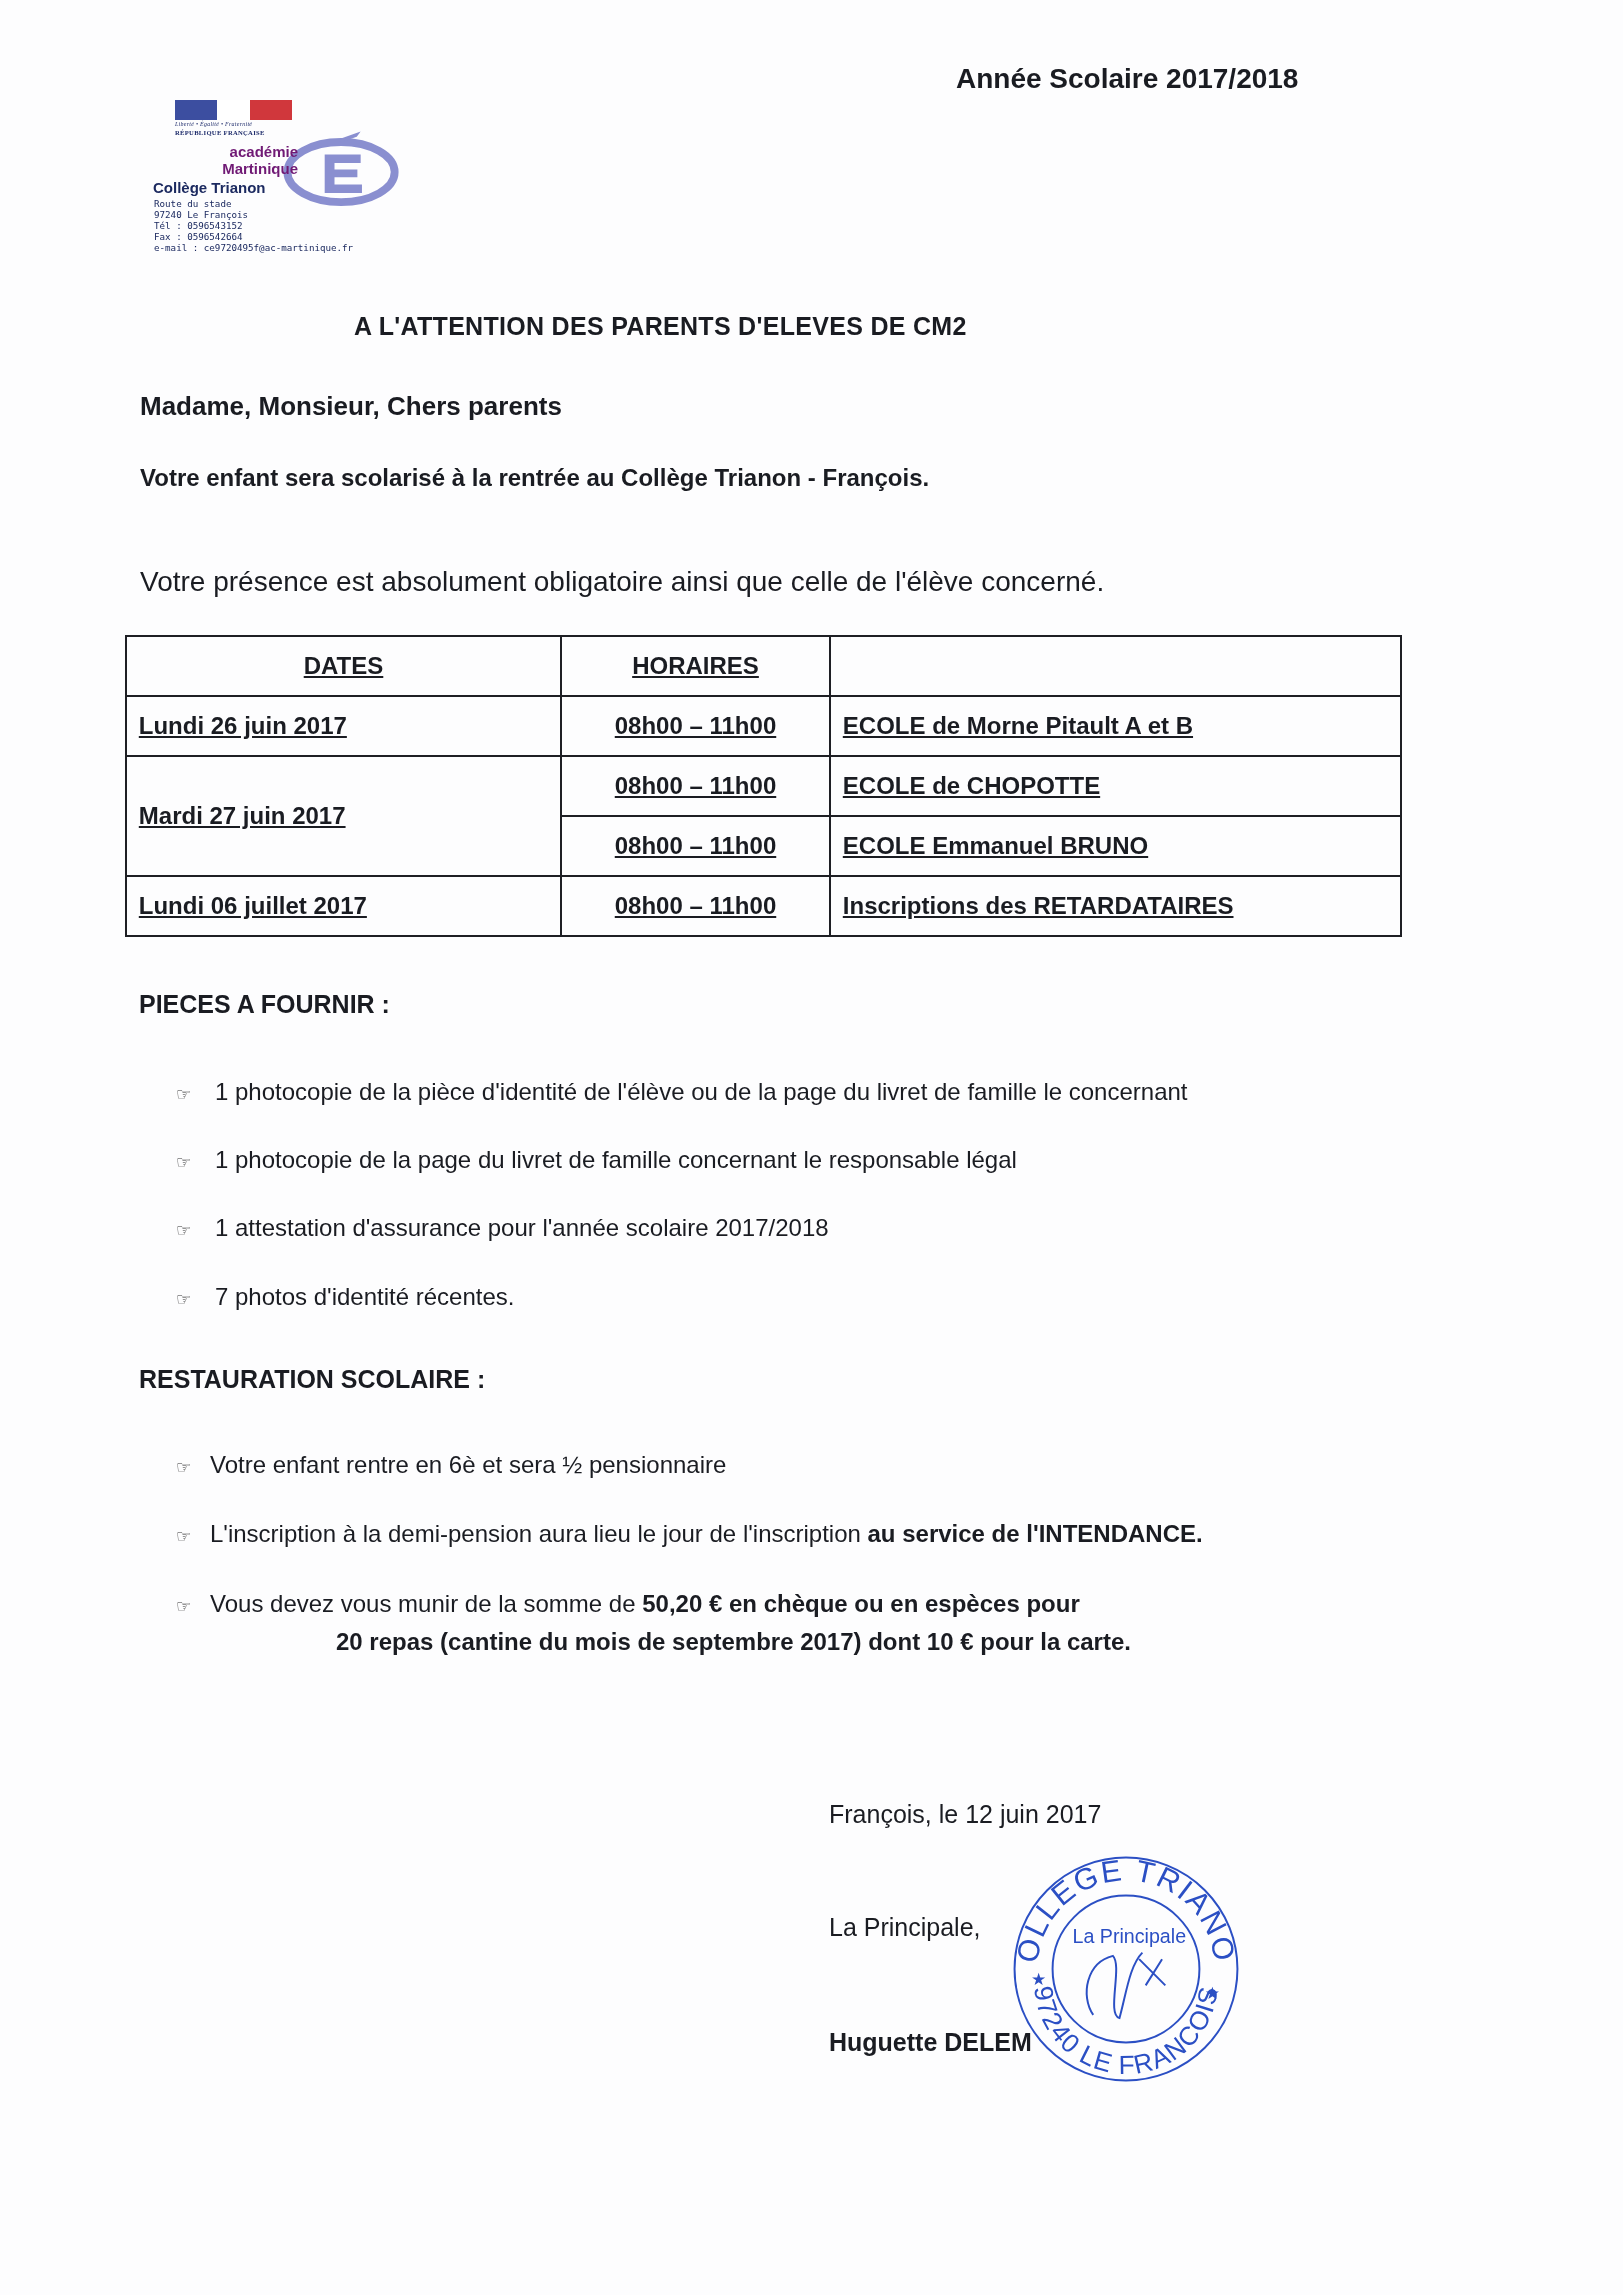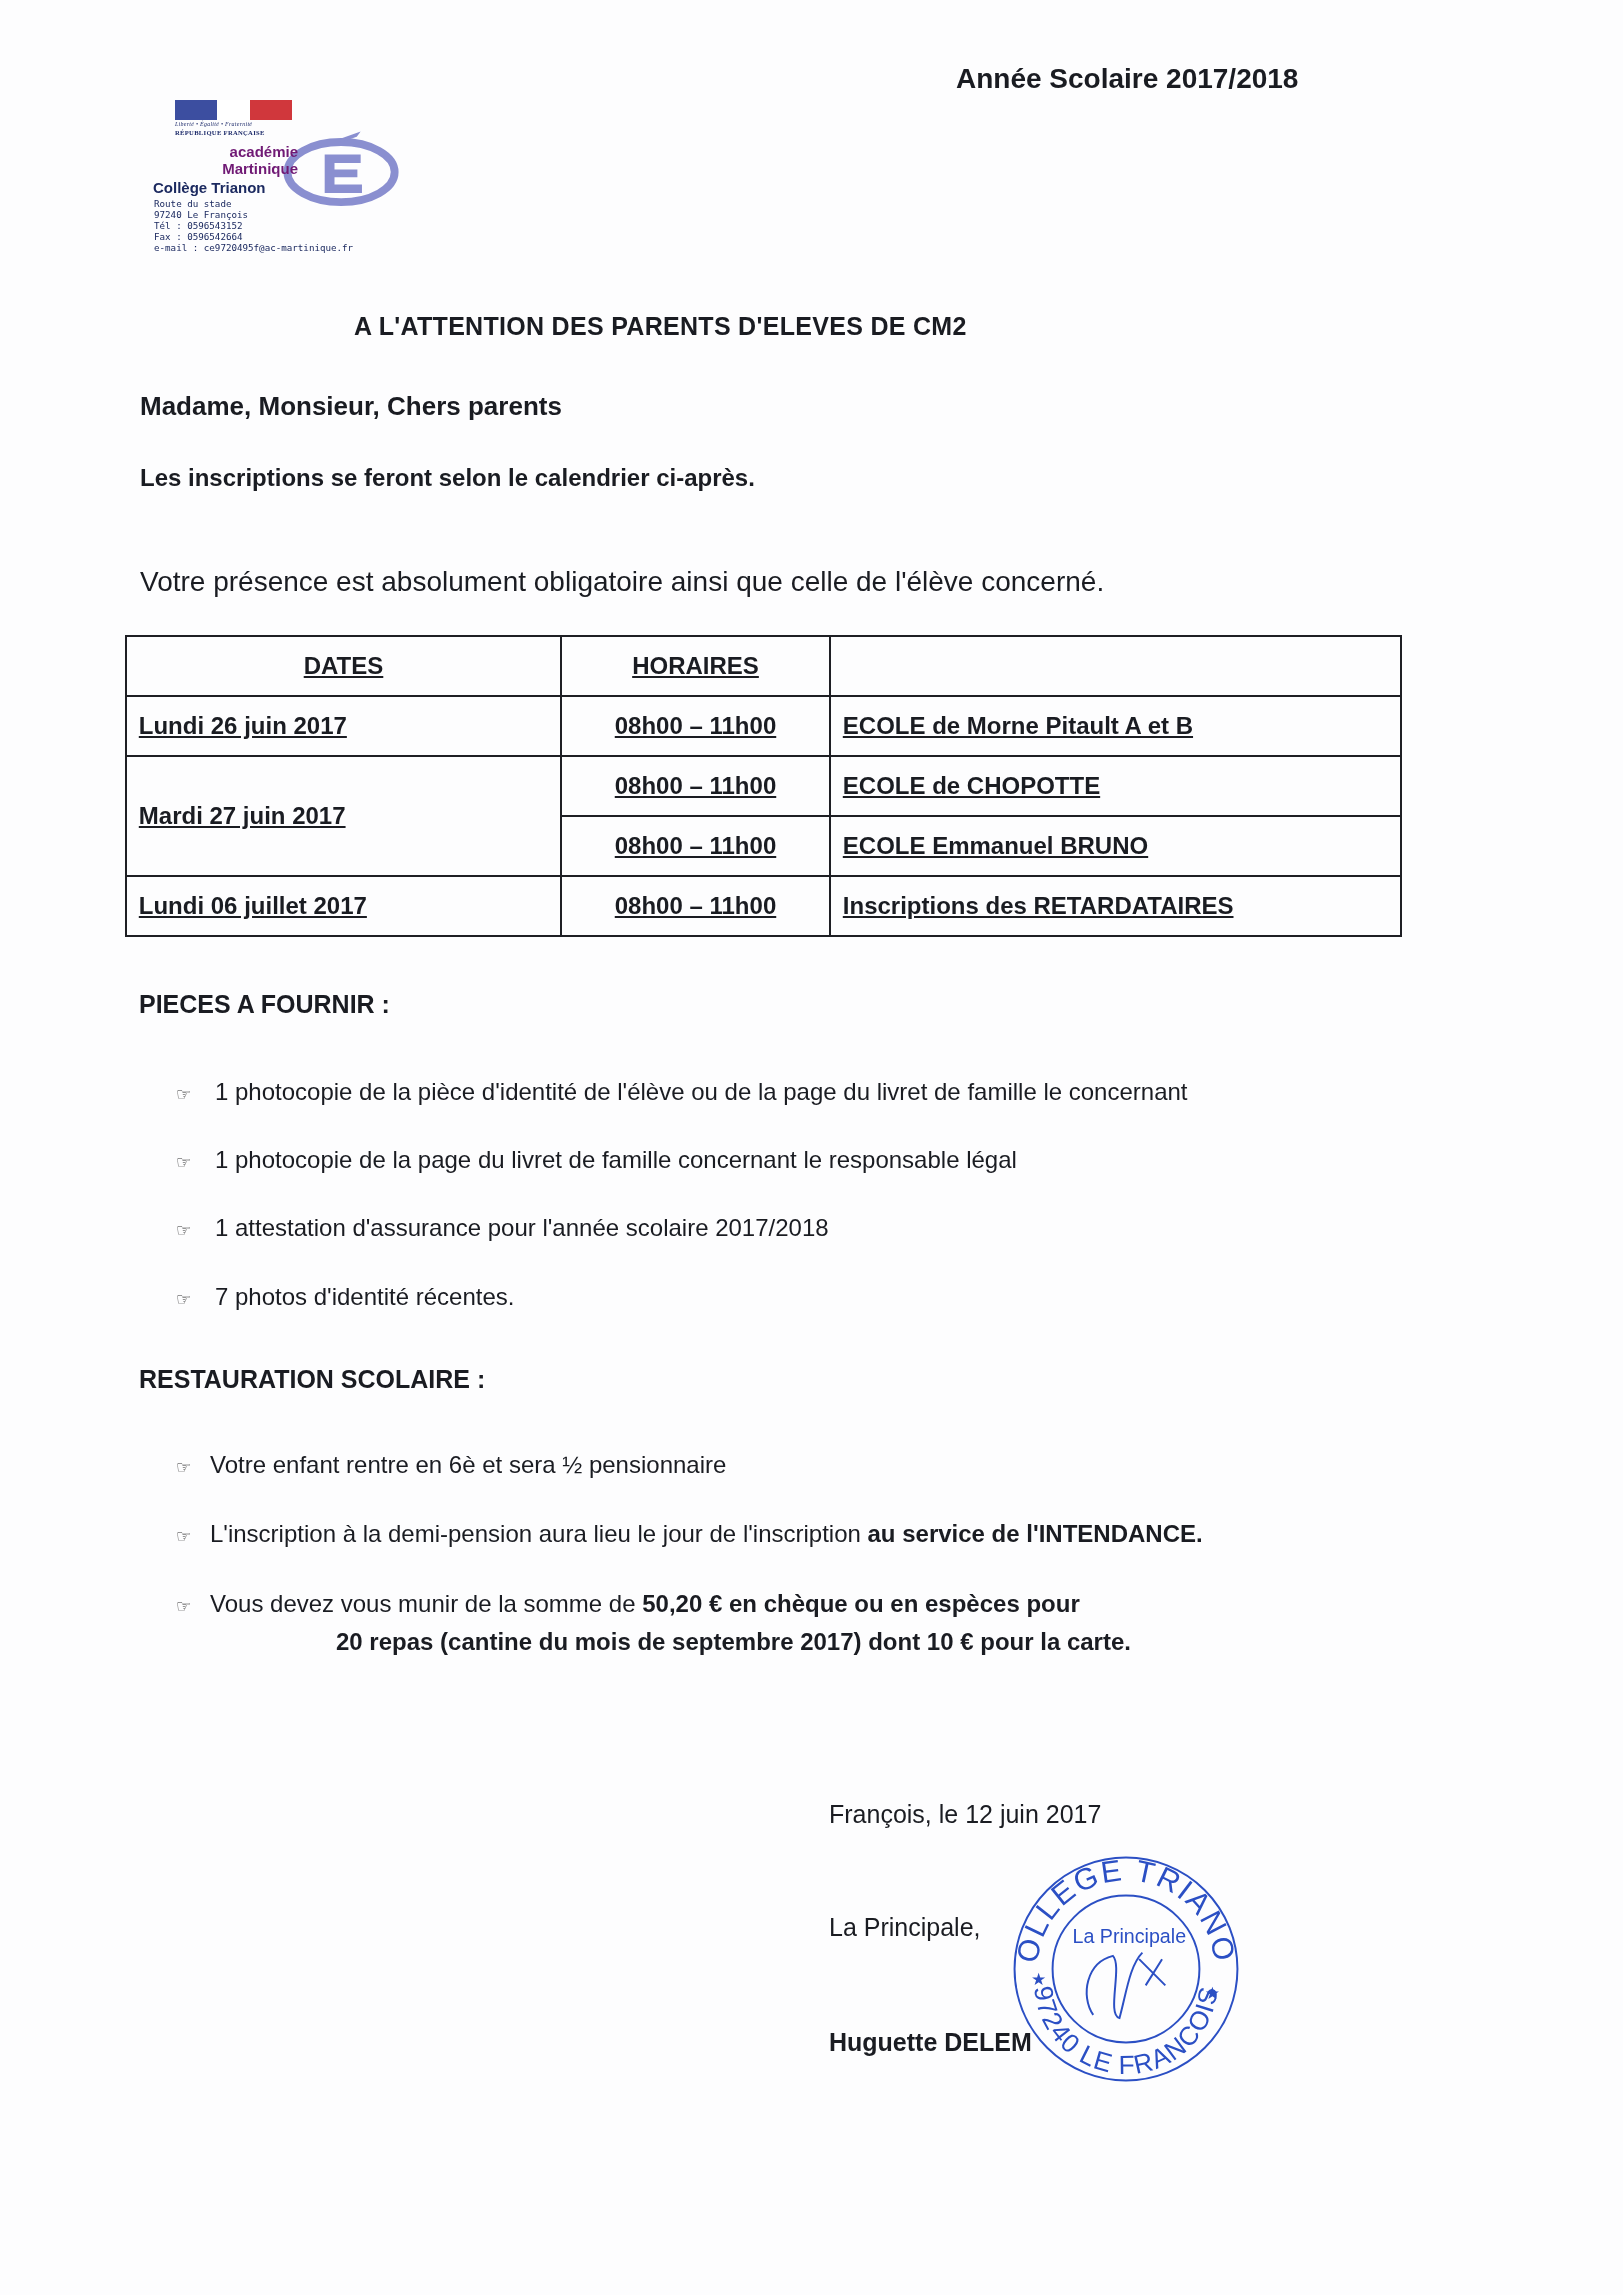--- a/index.html
+++ b/index.html
@@ -67,21 +67,21 @@
   <div>97240 Le François</div>
   <div>Tél : 0596543152</div>
   <div>Fax : 0596542664</div>
   <div>e-mail : ce9720495f@ac-martinique.fr</div>
 </div>
 
 <div class="abs year">Année Scolaire 2017/2018</div>
 <div class="abs title">A  L'ATTENTION DES PARENTS D'ELEVES DE CM2</div>
 <div class="abs greet">Madame, Monsieur, Chers parents</div>
 <div class="abs para">
-  <div>Les inscriptions se feront selon le calendrier ci-après.</div>
+  <div>Votre enfant sera scolarisé à la rentrée au Collège Trianon - François.</div>
 </div>
 <div class="abs para2">Votre présence est absolument obligatoire ainsi que celle de l'élève concerné.</div>
 
 <table class="sched">
   <colgroup>
       <col style="width:435px">
       <col style="width:269px">
       <col>
     </colgroup>
   <tbody>

